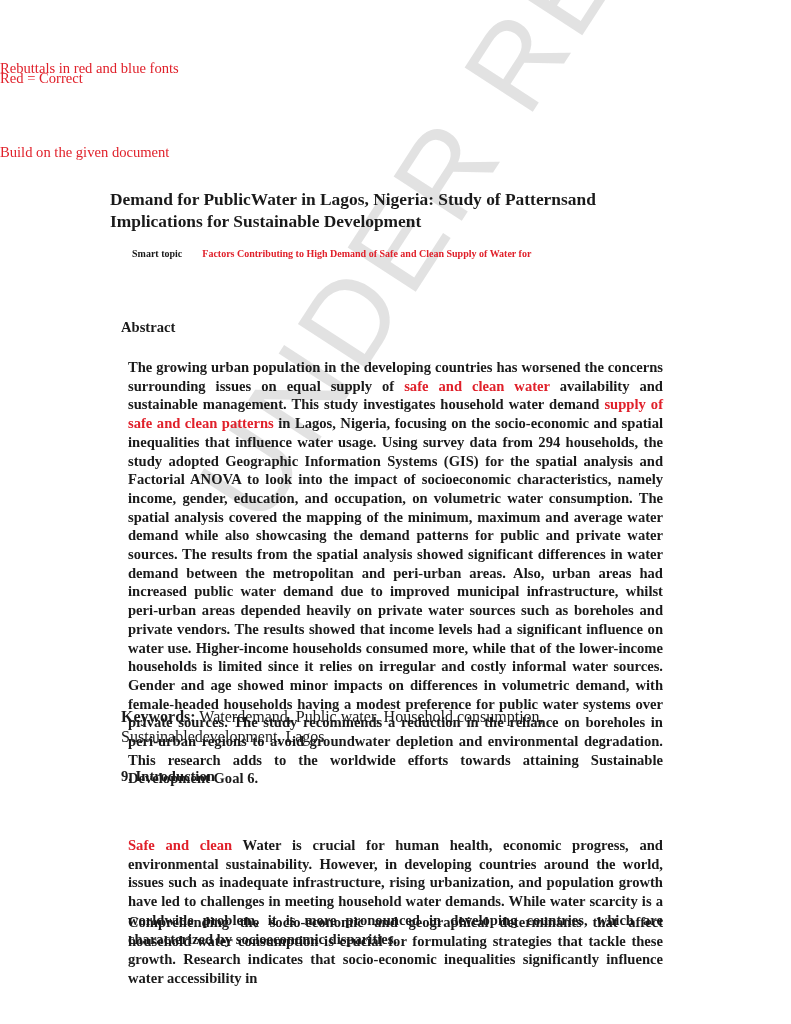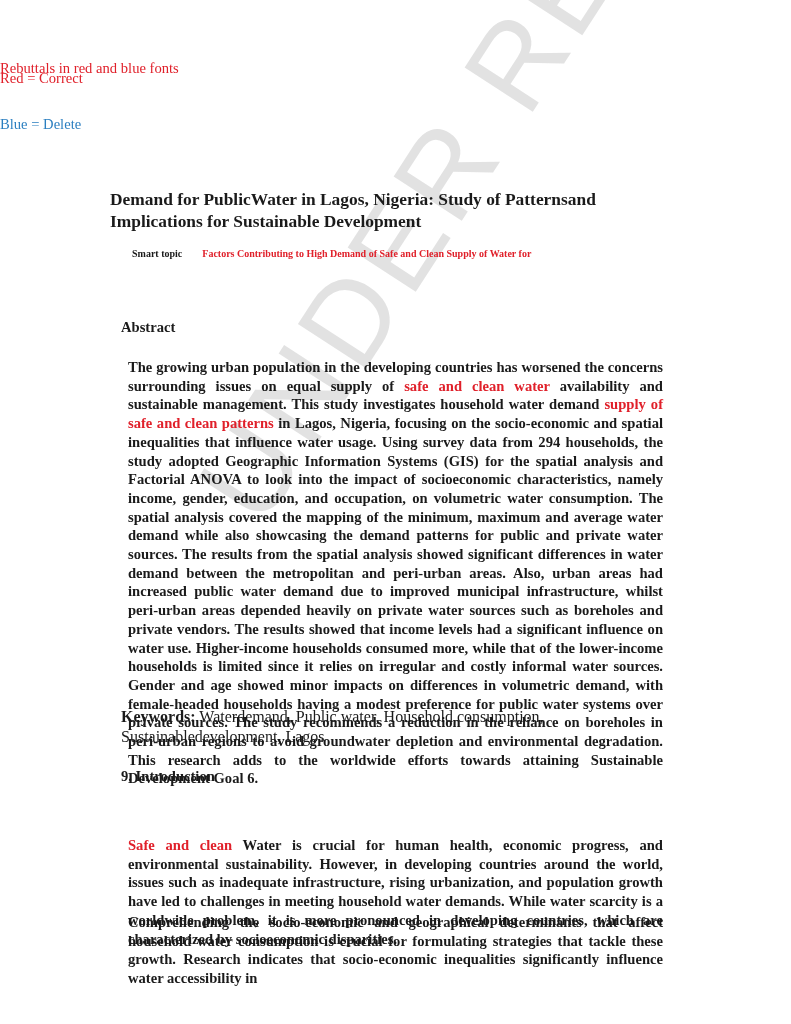--- a/index.html
+++ b/index.html
@@ -41,21 +41,21 @@
 </style>
 </head>
 <body>
 
 <div class="page">
 
   <div class="watermark">UNDER REVIEW</div>
 
   <div class="center-line red" style="top:60px;">Rebuttals in red and blue fonts</div>
   <div class="center-line red" style="top:70px;">Red = Correct</div>
-  <div class="center-line blue" style="top:116px;">Blue = Delete</div>
+  <div class="center-line red" style="top:144px;">Build on the given document</div>
 
   <div class="title">
     <div>Demand for PublicWater in Lagos, Nigeria: Study of Patternsand</div>
     <div>Implications for Sustainable Development</div>
   </div>
 
   <div class="smart">
     <span>Smart topic</span><span class="gap"></span><span class="red">Factors Contributing to High Demand of Safe and Clean Supply of Water for</span><br>
   </div>
 

